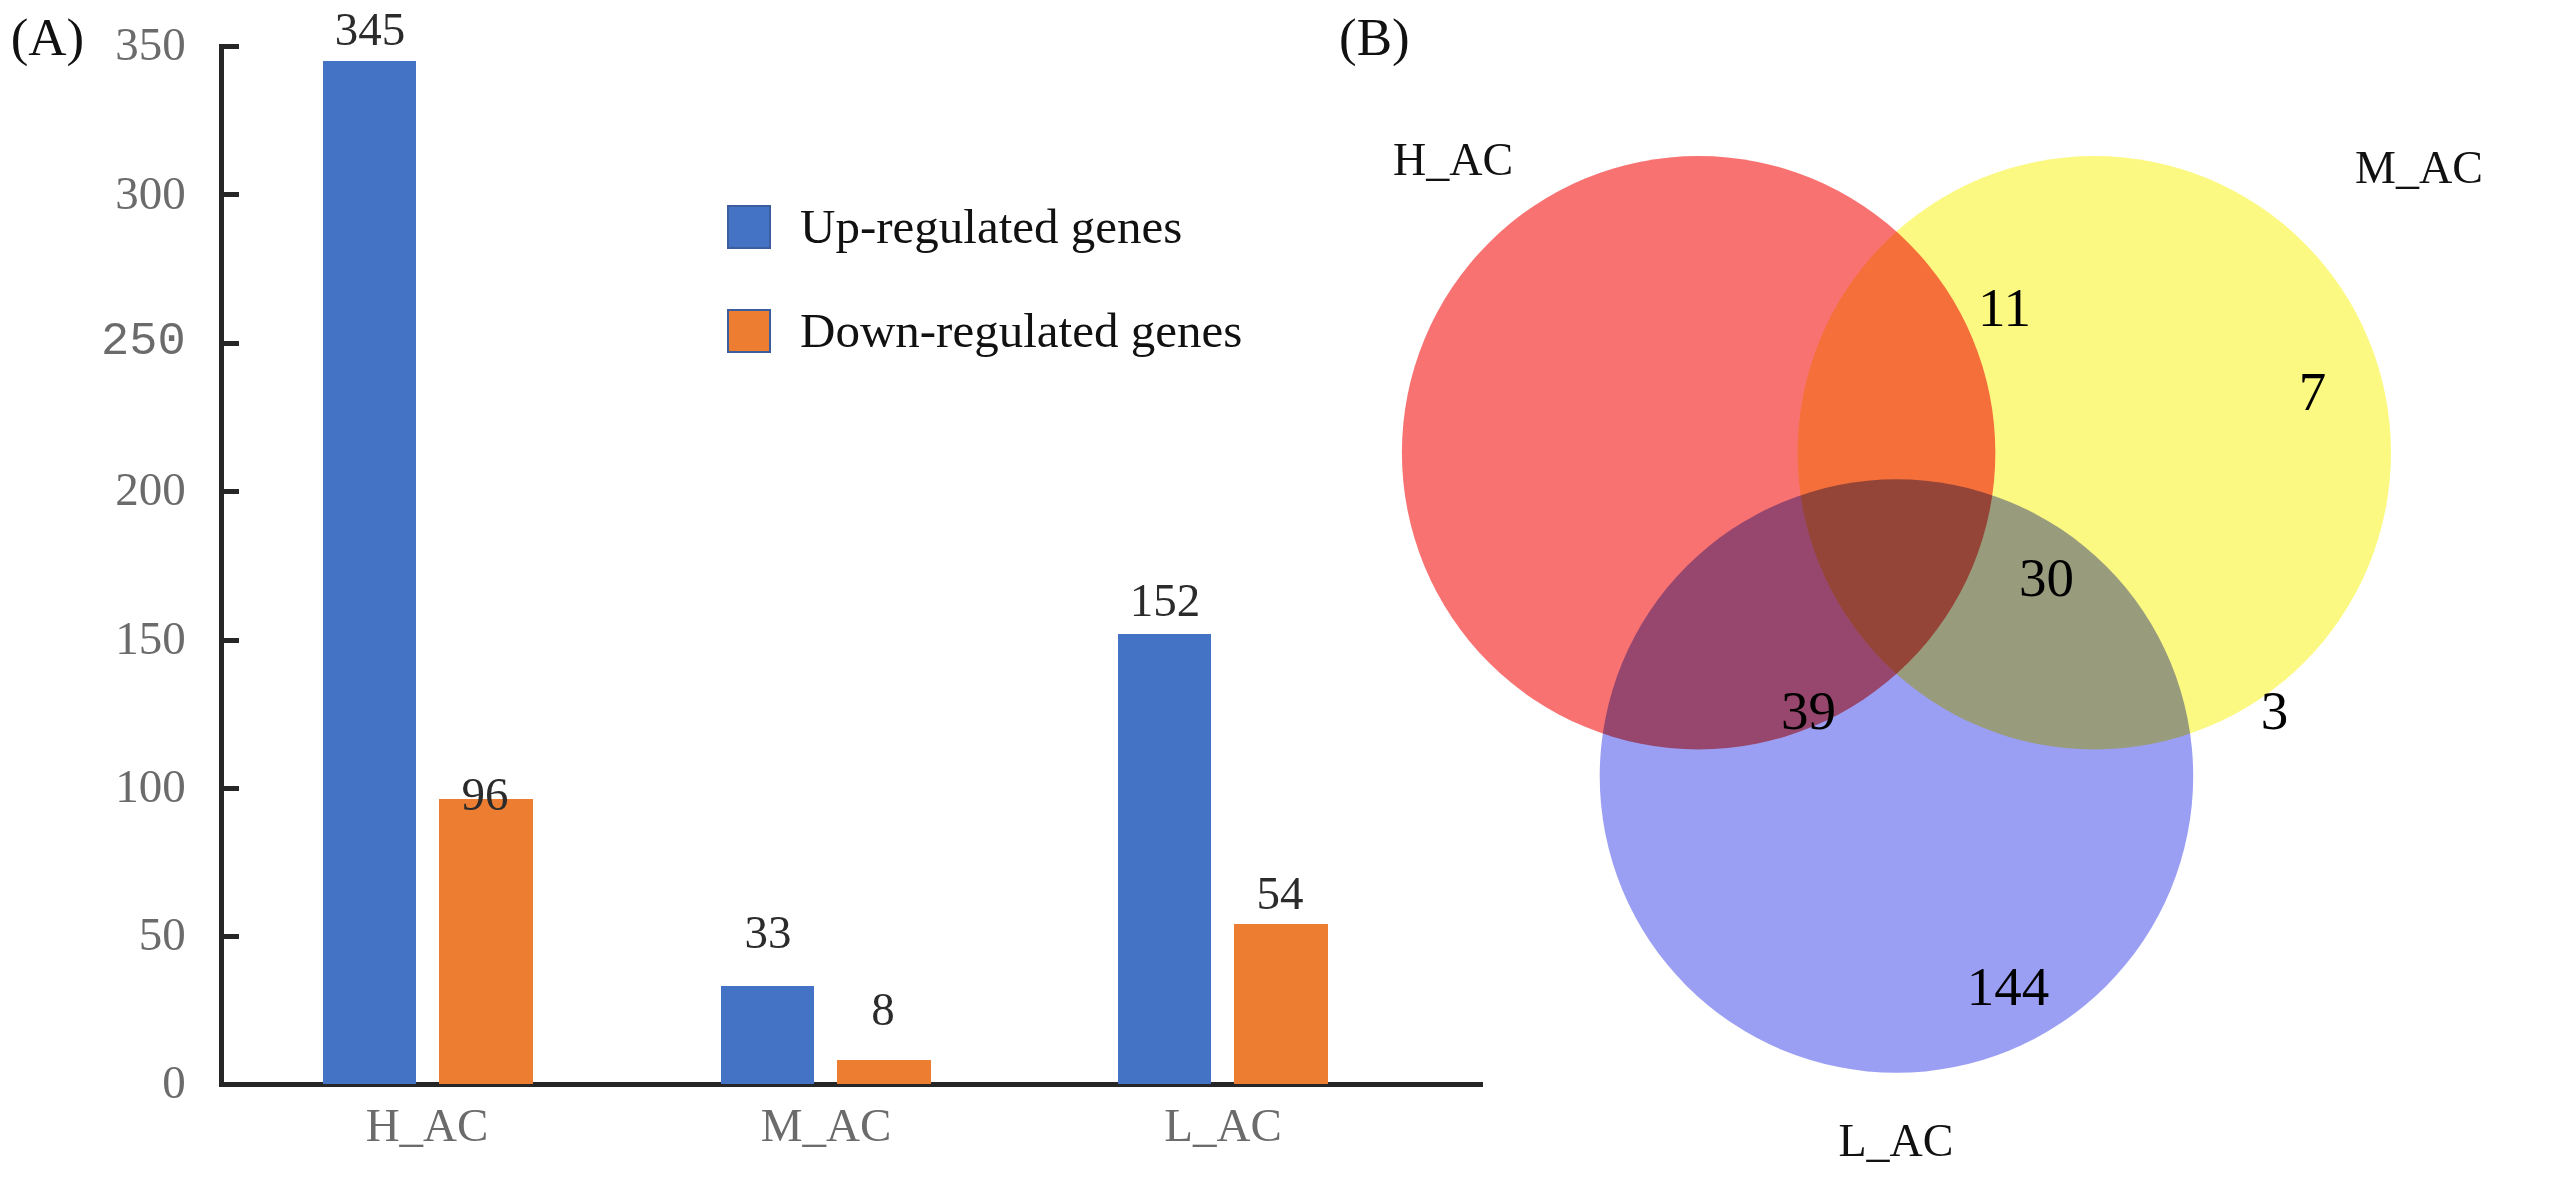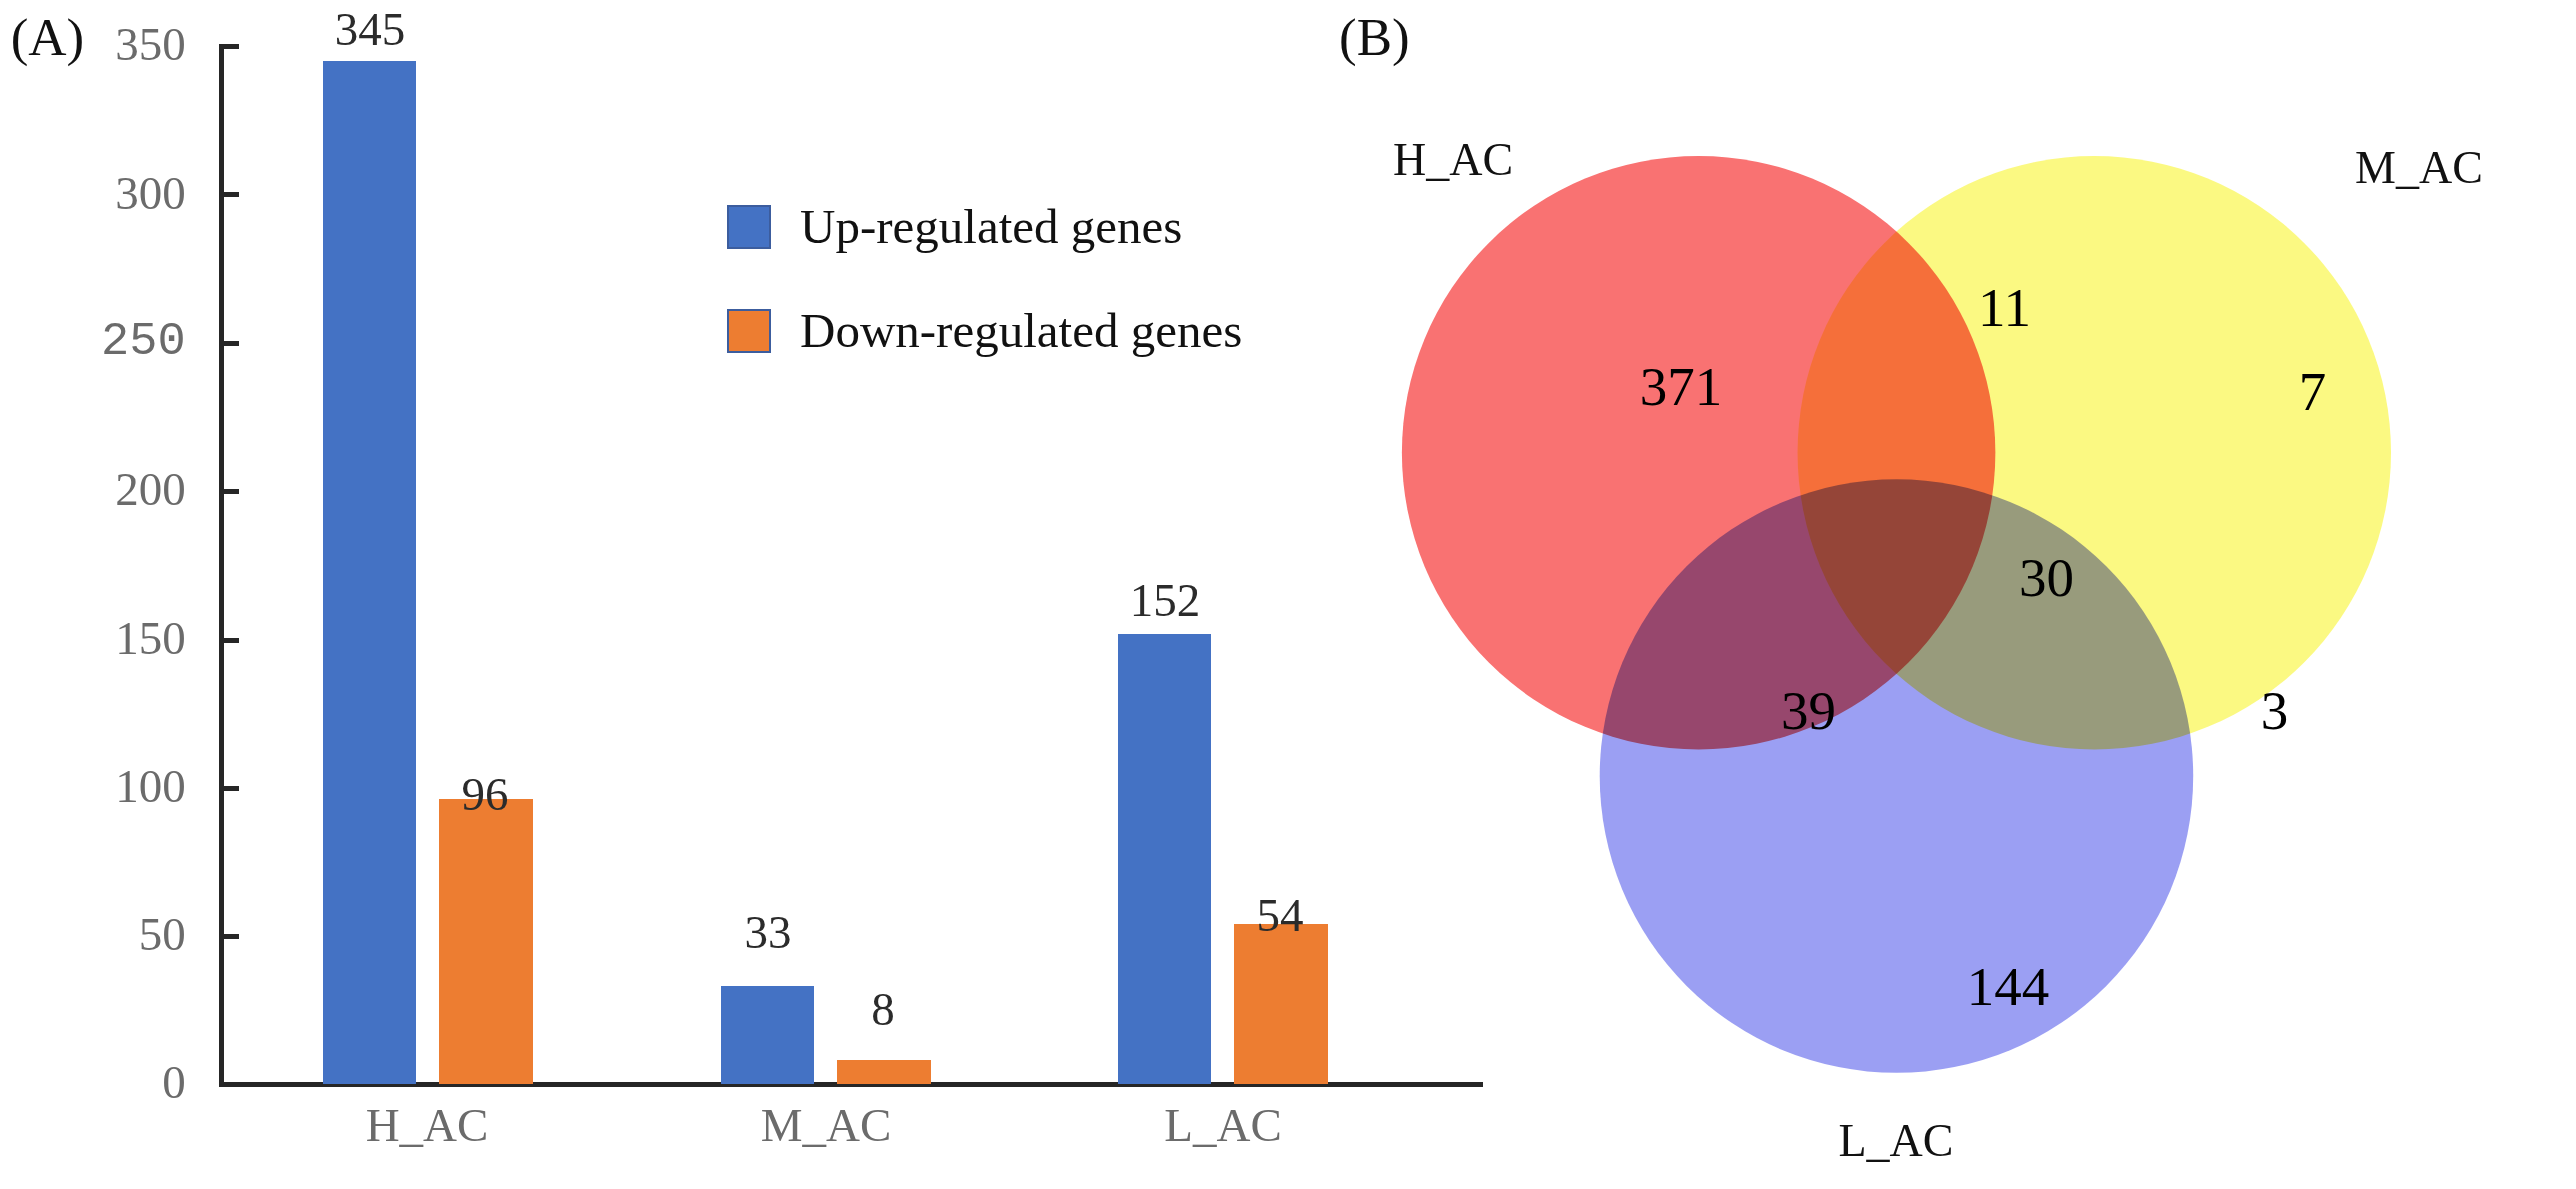--- a/index.html
+++ b/index.html
@@ -91,21 +91,21 @@
       <div class="bar down" style="left:1234px;width:94px;height:160px;"></div>
     </div>
 
     <div class="bar-value" style="left:256px;top:6px;width:228px;font-family:Liberation Serif, serif;">345</div>
     <div class="bar-value" style="left:371px;top:745px;width:228px;margin-top:26px;">96</div>
 
     <div class="bar-value" style="left:654px;top:909px;width:228px;">33</div>
     <div class="bar-value" style="left:769px;top:986px;width:228px;">8</div>
 
     <div class="bar-value" style="left:1051px;top:577px;width:228px;">152</div>
-    <div class="bar-value" style="left:1166px;top:892px;width:228px;">54</div>
+    <div class="bar-value" style="left:1166px;top:870px;width:228px;">54</div>
 
     <div class="x-label" style="left:313px;">H_AC</div>
     <div class="x-label" style="left:712px;">M_AC</div>
     <div class="x-label" style="left:1109px;">L_AC</div>
 
     <div id="legend">
       <div class="legend-row">
         <span class="legend-swatch up"></span>
         <span class="legend-label">Up-regulated genes</span>
       </div>
@@ -132,21 +132,20 @@
         <circle cx="1053" cy="595" r="390" fill="#FAF871" fill-opacity="0.88" style="mix-blend-mode:multiply;"></circle>
 
         <circle cx="793" cy="1020" r="390" fill="#8287F0" fill-opacity="0.80" style="mix-blend-mode:multiply;"></circle>
       </g>
     </svg>
 
     <div class="venn-set-label" style="left:46px;top:137px;width:228px;">H_AC</div>
     <div class="venn-set-label" style="left:1012px;top:145px;width:228px;">M_AC</div>
     <div class="venn-set-label" style="left:489px;top:1118px;width:228px;">L_AC</div>
 
-    <div class="venn-num" style="left:274px;top:359px;width:228px;">371</div>
     <div class="venn-num" style="left:951px;top:364px;width:137px;">7</div>
     <div class="venn-num" style="left:601px;top:913px;width:228px;margin-top:46px;">144</div>
 
     <div class="venn-num" style="left:643px;top:280px;width:137px;">11</div>
     <div class="venn-num" style="left:447px;top:683px;width:137px;">39</div>
     <div class="venn-num" style="left:913px;top:683px;width:137px;">3</div>
 
     <div class="venn-num" style="left:685px;top:550px;width:137px;">30</div>
 
   </div>

